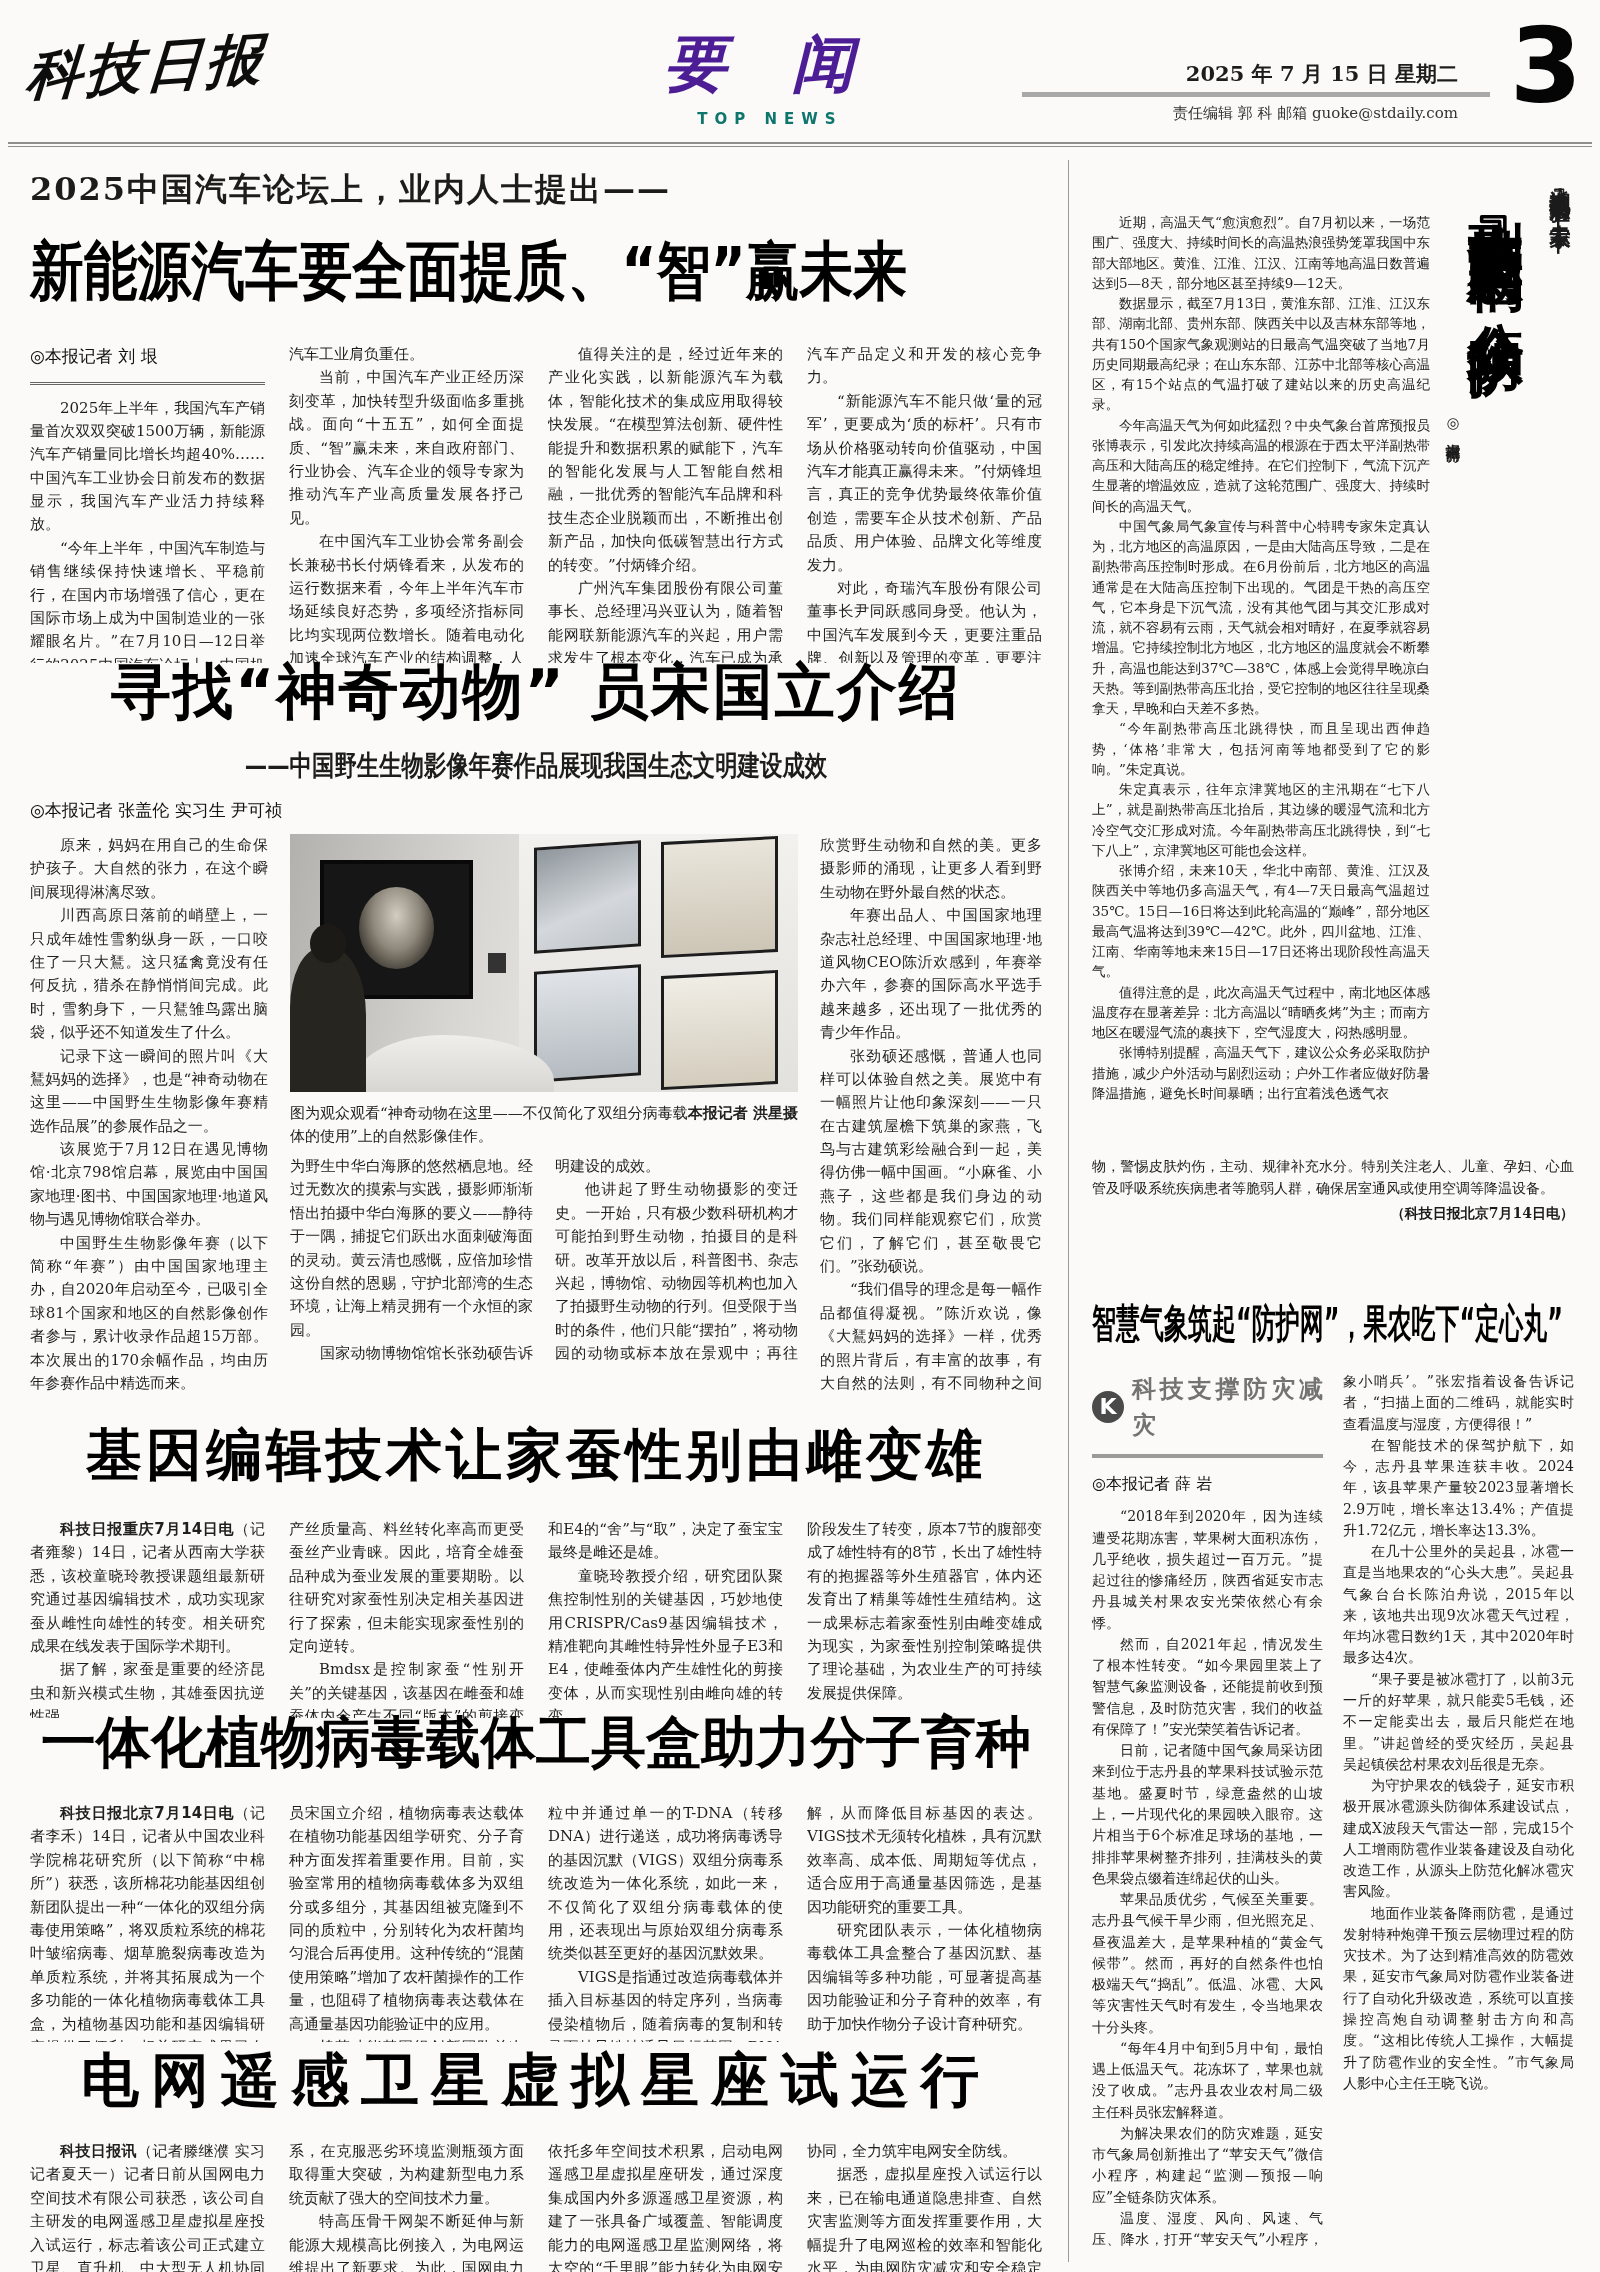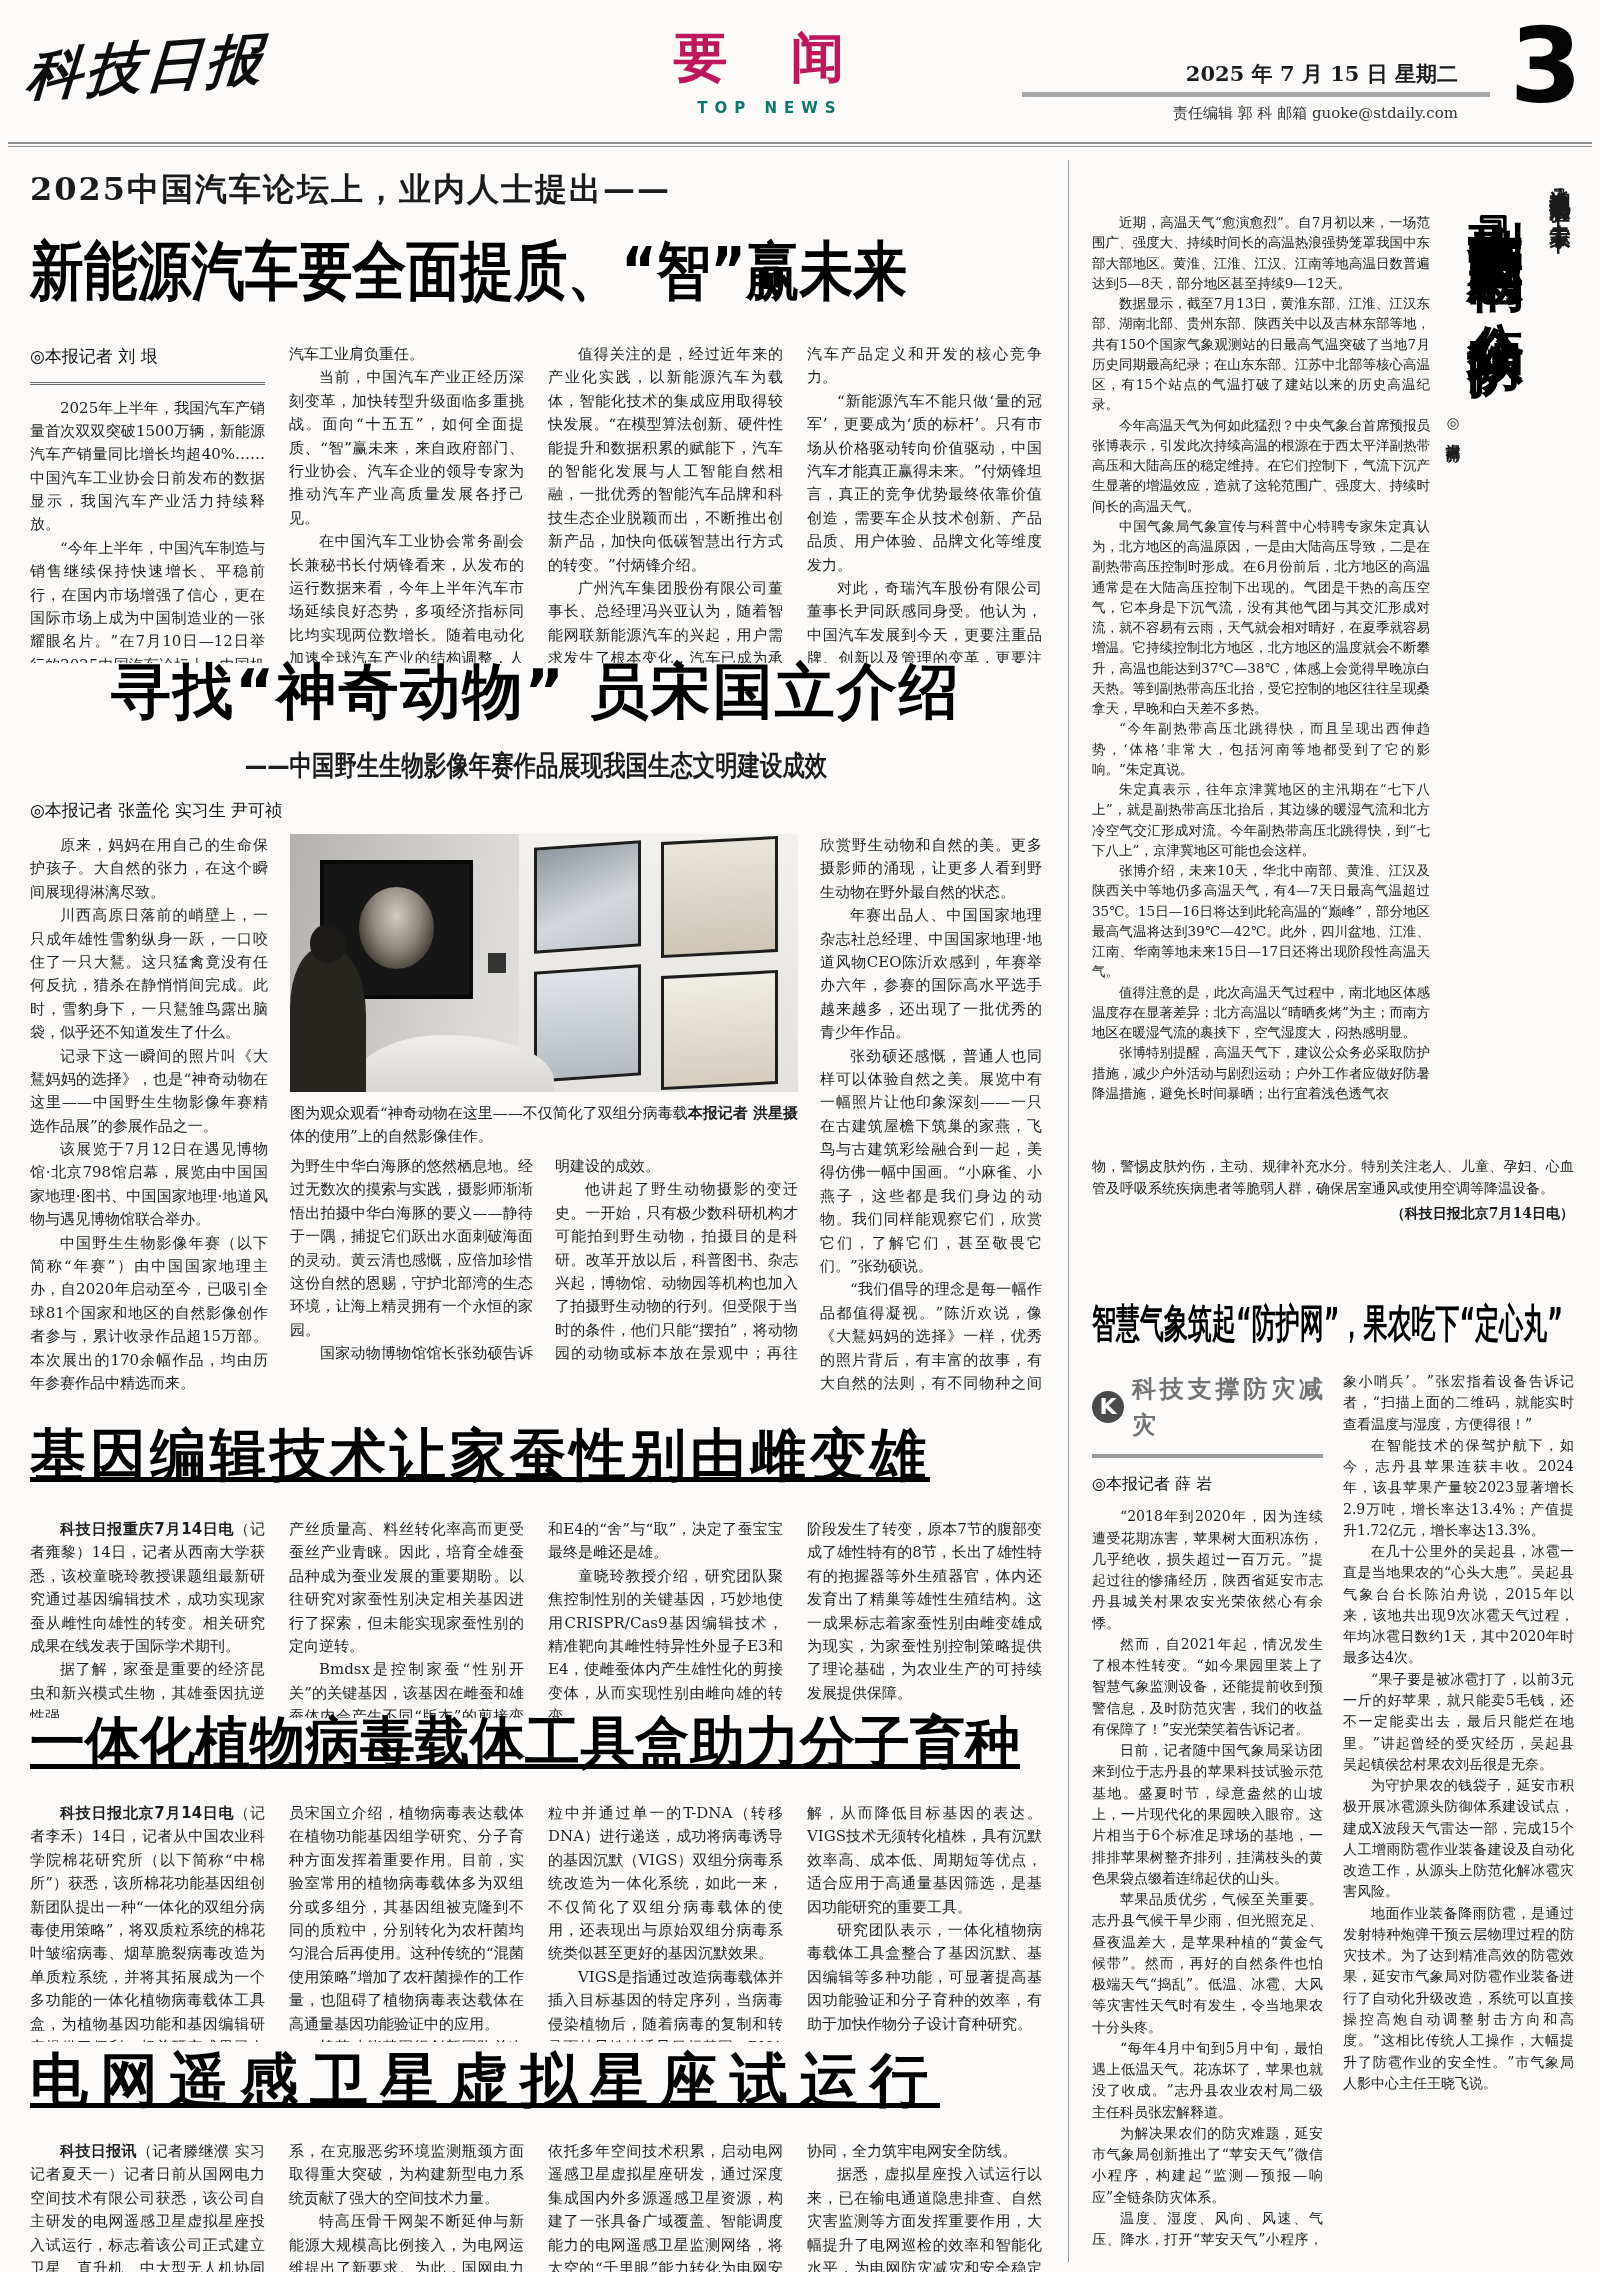--- a/index.html
+++ b/index.html
@@ -4,22 +4,22 @@
 <style>
   html,body{margin:0;padding:0;background:#888;}
   #page{position:relative;width:1600px;height:2272px;margin:0 auto;background:#fbfaf8;color:#1c1c1c;
         font-family:"DejaVu Serif","Liberation Serif",serif;overflow:hidden;}
   [data-name]{box-sizing:border-box;}
 
   
   .masthead{position:absolute;left:26px;top:30px;font-size:56px;font-weight:bold;font-style:italic;
             transform:rotate(-4deg) skewX(-8deg);letter-spacing:4px;color:#0d0d0d;}
   .section-block{position:absolute;left:620px;top:22px;width:300px;text-align:center;}
-  .section-cn{font-size:54px;font-weight:900;letter-spacing:22px;color:#be185d;
-              font-family:"DejaVu Sans","Liberation Sans",sans-serif;}
+  .section-cn{font-size:62px;font-weight:900;letter-spacing:22px;color:#4c1d95;
+              font-family:"DejaVu Sans","Liberation Sans",sans-serif;font-style:italic;}
   .section-en{margin-top:4px;font-size:15px;font-weight:bold;letter-spacing:7px;color:#0f766e;
               font-family:"DejaVu Sans","Liberation Sans",sans-serif;}
   .date-line{position:absolute;right:142px;top:60px;font-size:21px;font-weight:bold;}
   .mini-rule{position:absolute;left:1022px;top:92px;width:468px;height:5px;background:#a8a8a8;}
   .editor-line{position:absolute;right:142px;top:104px;font-size:15px;color:#333;}
   .page-num{position:absolute;right:18px;top:14px;font-size:104px;font-weight:900;line-height:1;
             font-family:"DejaVu Sans","Liberation Sans",sans-serif;color:#050505;}
   .header-rule{position:absolute;left:8px;right:8px;top:142px;height:5px;
                border-top:2px solid #8f8f8f;border-bottom:1px solid #8f8f8f;}
   .v-divider{position:absolute;left:1068px;top:160px;bottom:10px;width:1px;background:#9a9a9a;}
@@ -68,21 +68,21 @@
   .wl-caption{margin-top:10px;font-size:15px;line-height:1.5;text-align:justify;color:#222;}
   .wl-credit{font-weight:bold;white-space:nowrap;float:right;}
   .wl-below{display:flex;gap:22px;margin-top:8px;height:212px;overflow:hidden;}
   .wl-below .col{font-size:15px;}
 
   
   .art-block{position:absolute;left:30px;width:1012px;}
   .silkworm{top:1418px;}
   .virus{top:1706px;}
   .grid{top:2042px;}
-  .block-headline{text-align:left;font-size:56px;letter-spacing:4px;text-decoration:underline;}
+  .block-headline{text-align:center;font-size:56px;letter-spacing:4px;}
   .virus .block-headline{font-size:55px;letter-spacing:0;}
   .grid .block-headline{font-size:58px;letter-spacing:12px;}
   .silkworm .cols{margin-top:24px;height:200px;}
   .virus .cols{margin-top:22px;height:240px;}
   .grid .cols{margin-top:20px;height:152px;}
 
   
   .weather{position:absolute;left:1092px;top:170px;width:482px;height:1118px;}
   .w-kicker-v{position:absolute;right:0;top:4px;height:440px;writing-mode:vertical-rl;
               font-size:21px;font-weight:bold;letter-spacing:1px;}

